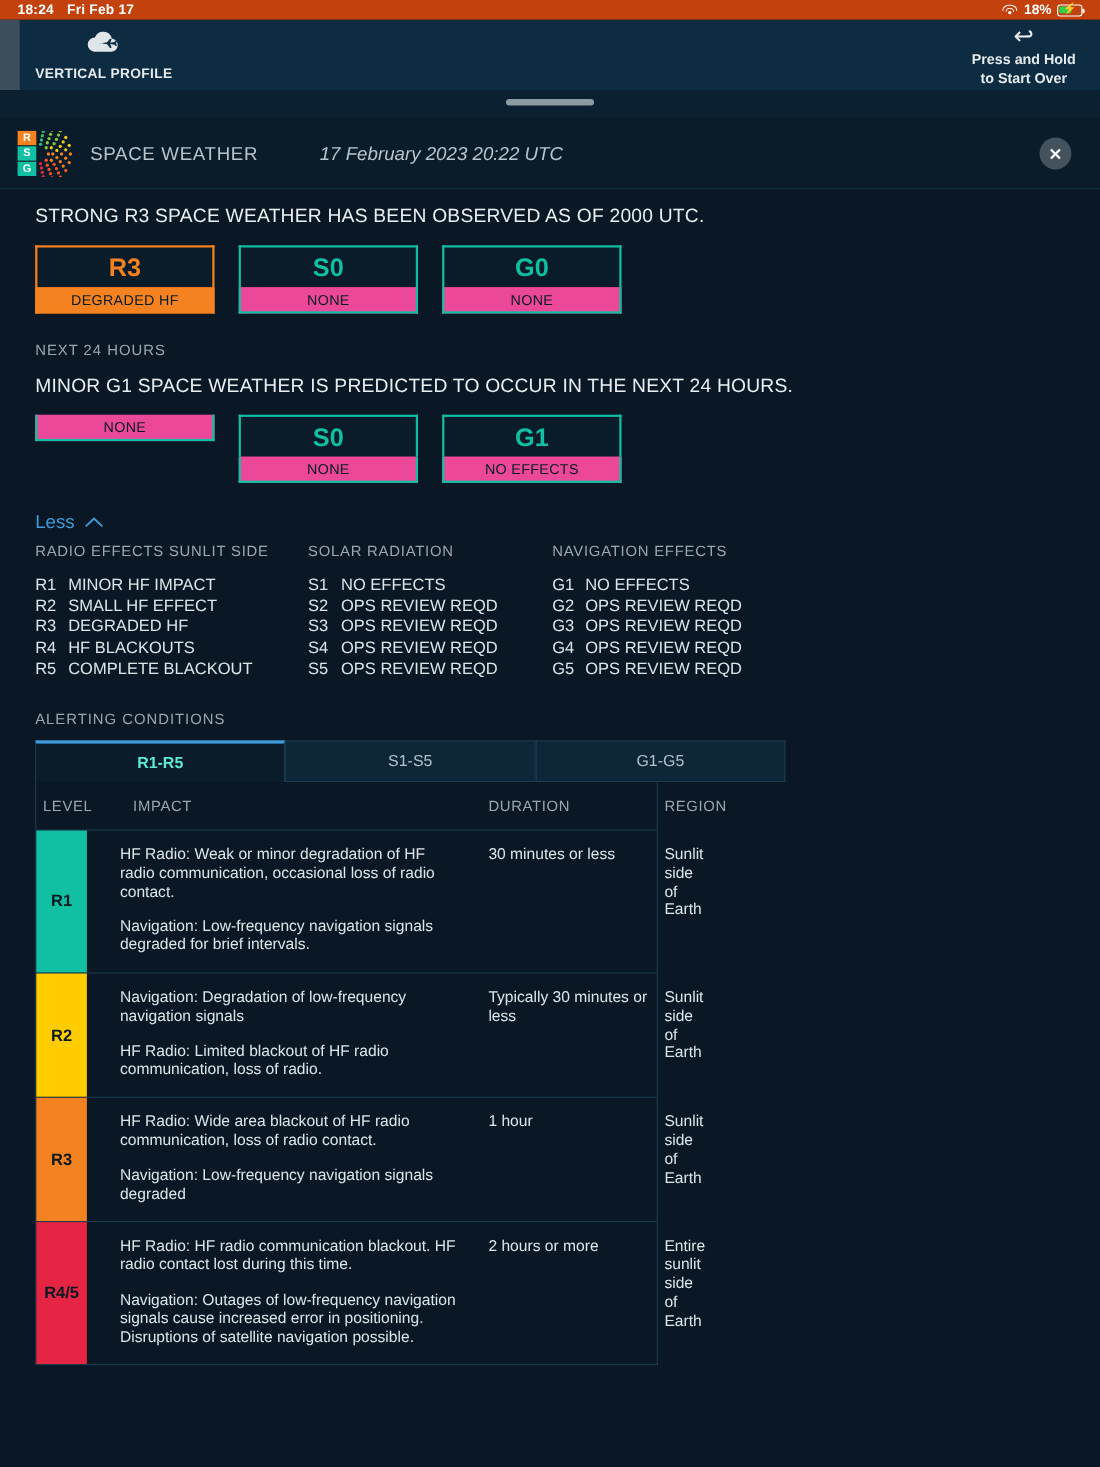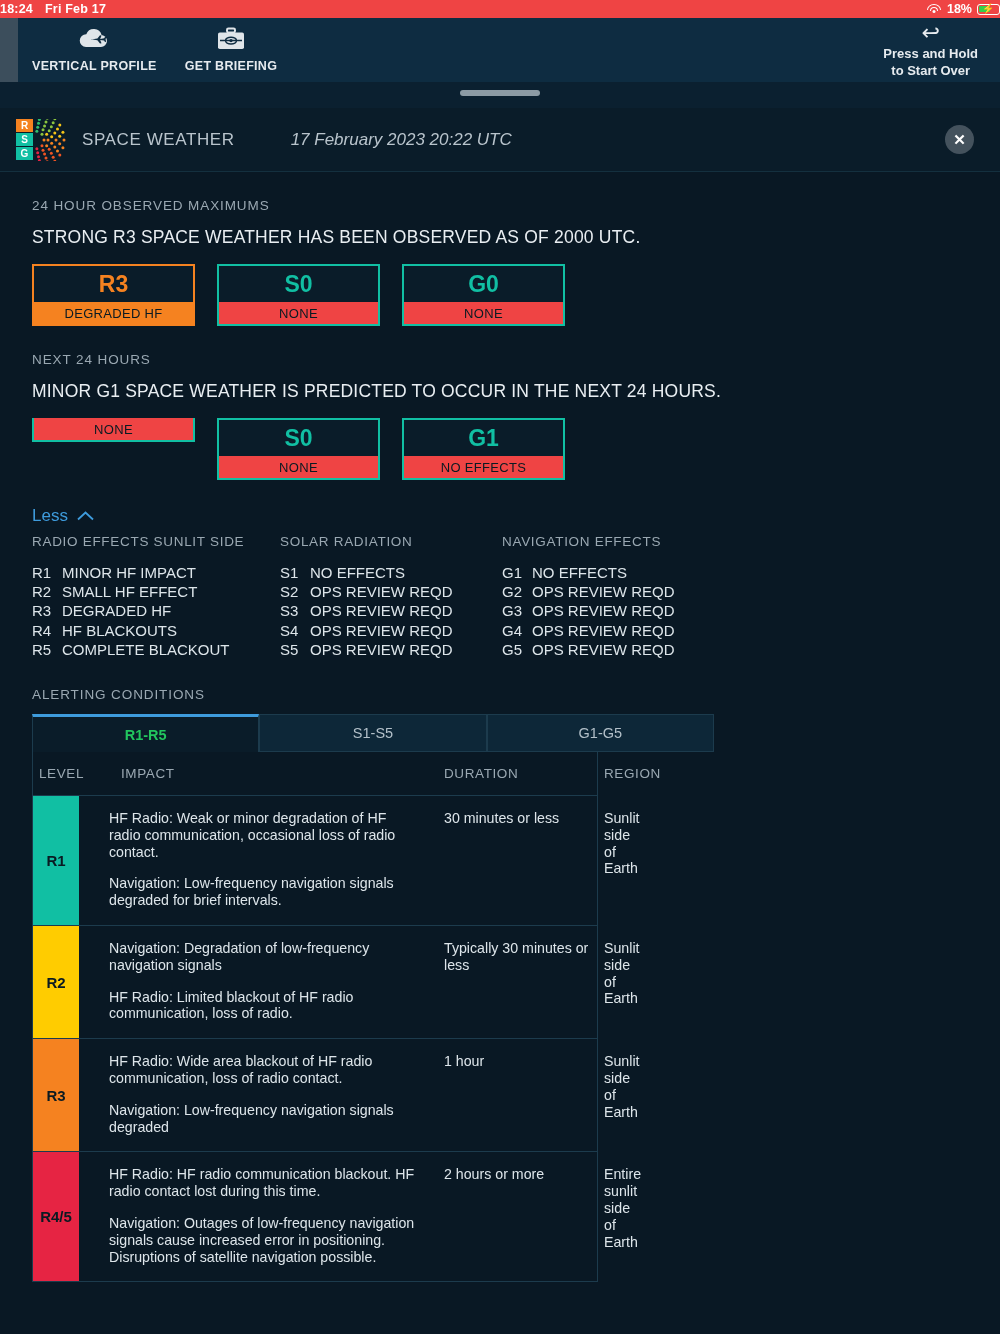--- a/index.html
+++ b/index.html
@@ -5,24 +5,24 @@
   * { box-sizing: border-box; margin: 0; padding: 0; }
   html, body {
     width: 1000px; height: 1334px;
     background: #091824;
     font-family: "Liberation Sans", sans-serif;
     overflow: hidden;
   }
 
   
   .statusbar {
-    height: 18px; background: #ef4444; color: #fff;
+    height: 18px; background: #c2410c; color: #fff;
     display: flex; align-items: center;
     font-size: 12.5px; font-weight: bold;
-    padding: 0 0;
+    padding: 0 16px;
   }
   .sb-time { margin-right: 12px; letter-spacing: .2px; }
   .sb-date { letter-spacing: .2px; }
   .sb-right { margin-left: auto; display: flex; align-items: center; gap: 5px; }
   .wifi { width: 15px; height: 11px; position: relative; }
   .wifi i {
     position: absolute; left: 50%; transform: translateX(-50%);
     border: 1.6px solid #fff; border-bottom: none;
     border-radius: 50% 50% 0 0 / 100% 100% 0 0;
   }
@@ -110,21 +110,21 @@
     height: 38px; display: flex; align-items: center; justify-content: center;
     font-size: 23px; font-weight: bold; background: #0A1C29;
   }
   .card .bot {
     height: 24px; display: flex; align-items: center; justify-content: center;
     font-size: 13px; color: #0a1a22; letter-spacing: .3px;
   }
   .card.orange .top { border: 2px solid #F58220; color: #F58220; border-bottom: none;}
   .card.orange .bot { background: #F58220; border: 2px solid #F58220; border-top:none;}
   .card.teal .top { border: 2px solid #11BFA3; color: #11BFA3; border-bottom: none;}
-  .card.teal .bot { background: #ef4444; border: 2px solid #11BFA3; border-top:none;}
+  .card.teal .bot { background: #ec4899; border: 2px solid #11BFA3; border-top:none;}
 
   
   .less-row { display: flex; align-items: center; gap: 9px; margin-top: 26px; }
   .less-row .lbl { color: #3E9BDC; font-size: 17px; }
   .chev { color: #3E9BDC; font-size: 14px; line-height:1; }
 
   .legend { display: flex; margin-top: 8px; }
   .legcol { width: 222px; }
   .legcol.wide { width: 248px; }
   .legcol h4 {
@@ -137,21 +137,21 @@
   
   .alert-label { color:#9aa8b2; font-size:13.5px; letter-spacing:.9px; margin-top: 28px; }
   .tabs { display: flex; margin-top: 12px; width: 682px; }
   .tab {
     flex: 1; height: 38px; display: flex; align-items: center; justify-content: center;
     font-size: 14.5px; color: #b3c0c9; background: #0D2738;
     border: 1px solid #1c3purple;
   }
   .tab { border: 1px solid #1c3b4d; }
   .tab.active {
-    background: #0A1C29; color: #22c55e; font-weight: bold;
+    background: #0A1C29; color: #5eead4; font-weight: bold;
     border-top: 3px solid #3E9BDC; border-bottom: none;
   }
 
   .table { width: 566px; border: 1px solid #1c3b4d; border-top: none; }
   .thead { display: flex; height: 44px; align-items: center; border-bottom: 1px solid #1c3b4d; }
   .thead div { color: #9aa8b2; font-size: 13.5px; letter-spacing: .6px; }
   .c-level { width: 76px; flex: 0 0 76px; padding-left: 6px; }
   .c-impact { width: 335px; flex: 0 0 335px; padding-left: 12px; }
   .c-dur { width: 160px; flex: 0 0 160px; }
   .c-reg { flex: 1; }
@@ -199,31 +199,20 @@
   <div class="tb-item">
     <span>
       <svg width="34" height="24" viewBox="0 0 34 24">
         <path d="M9 20h15a6 6 0 0 0 .6-11.97A8 8 0 0 0 9.3 7.2 5.4 5.4 0 0 0 9 20z" fill="#dfe5e9"></path>
         <path d="M14 12.6l6.4-1.1 2.6-3.3 1.5.3-1.3 3.4 3.9-.7.9-1.3 1.2.2-.6 2.3.6 2.3-1.2.2-.9-1.3-3.9-.7 1.3 3.4-1.5.3-2.6-3.3-6.4-1.1z" fill="#0E2C41"></path>
       </svg>
     </span>
     <span class="tb-label">VERTICAL PROFILE</span>
   </div>
 
-  <div class="tb-item">
-    <span>
-      <svg width="30" height="24" viewBox="0 0 30 24">
-        <rect x="11" y="1.5" width="8" height="4" rx="1.4" fill="none" stroke="#dfe5e9" stroke-width="2"></rect>
-        <rect x="2" y="5.5" width="26" height="16.5" rx="1.8" fill="#dfe5e9"></rect>
-        <path d="M4 13.6h22M9.5 13.6a5.5 3.4 0 0 1 11 0a5.5 3.4 0 0 1 -11 0" fill="none" stroke="#0E2C41" stroke-width="1.5"></path>
-        <circle cx="15" cy="13.6" r="1.7" fill="#0E2C41"></circle>
-      </svg>
-    </span>
-    <span class="tb-label">GET BRIEFING</span>
-  </div>
 
   <div class="tb-right">
     <span class="undo-ico">↩</span>
     <span class="rl">Press and Hold</span>
     <span class="rl">to Start Over</span>
   </div>
 </div>
 
 <div class="handleband">
   <div class="grip"></div>
@@ -289,21 +278,20 @@
         </g>
     </svg>
   </div>
   <span class="head-title">SPACE WEATHER</span>
   <span class="head-date">17 February 2023 20:22 UTC</span>
   <div class="close-btn">✕</div>
 </div>
 
 <div class="content">
 
-  <div class="sec-label">24 HOUR OBSERVED MAXIMUMS</div>
   <div class="sec-head">STRONG R3 SPACE WEATHER HAS BEEN OBSERVED AS OF 2000 UTC.</div>
   <div class="cards">
     <div class="card orange">
       <div class="top">R3</div>
       <div class="bot">DEGRADED HF</div>
     </div>
     <div class="card teal">
       <div class="top">S0</div>
       <div class="bot">NONE</div>
     </div>

